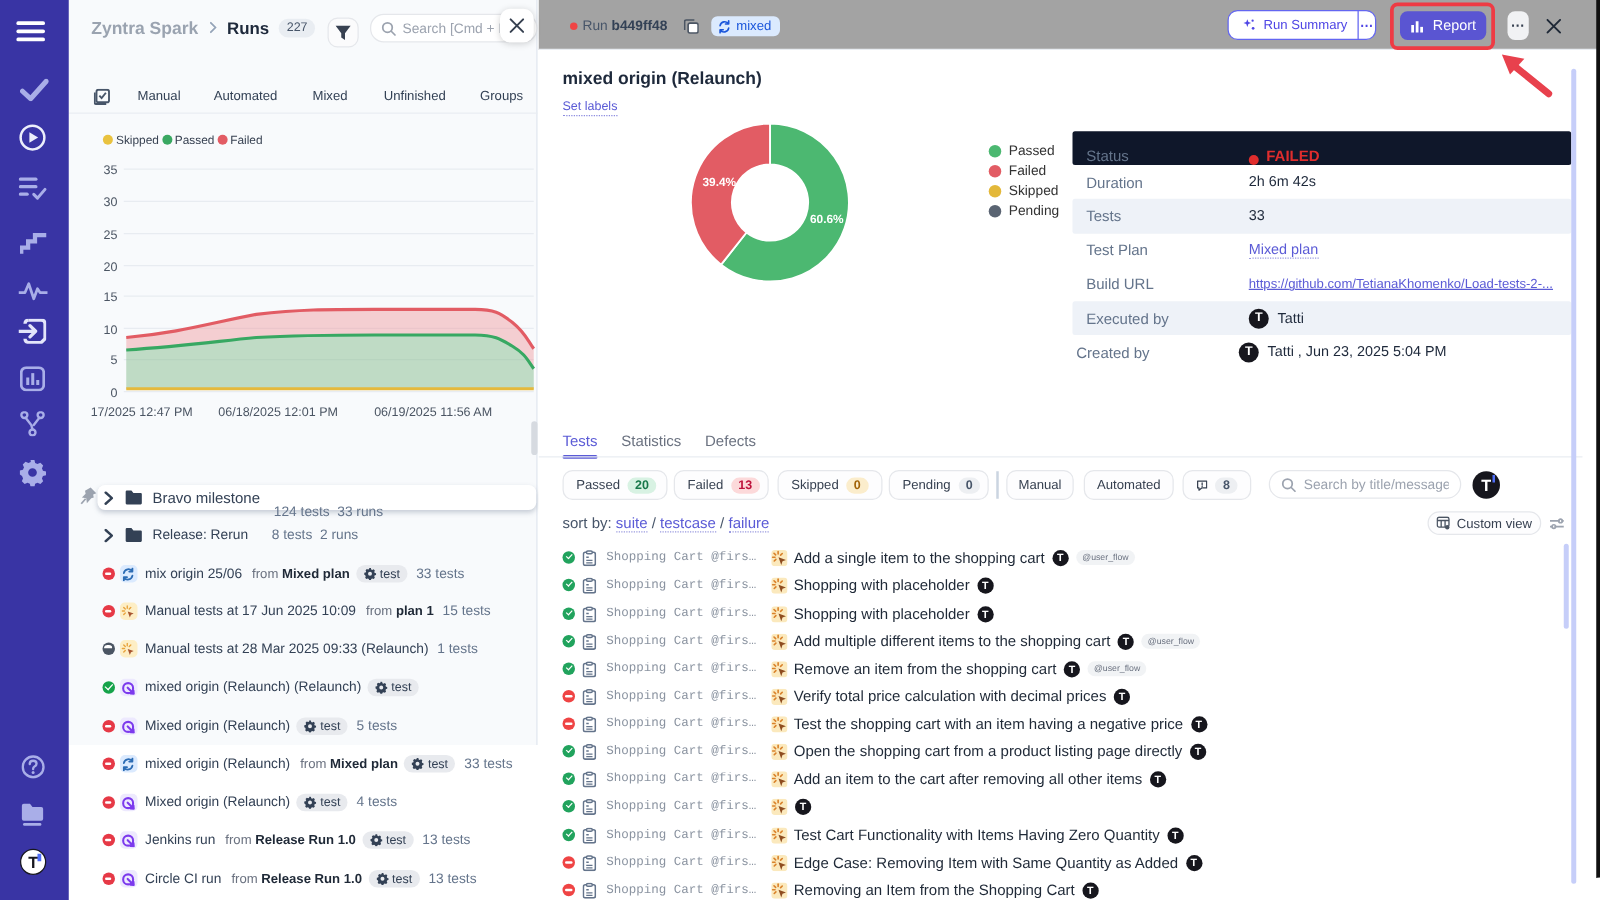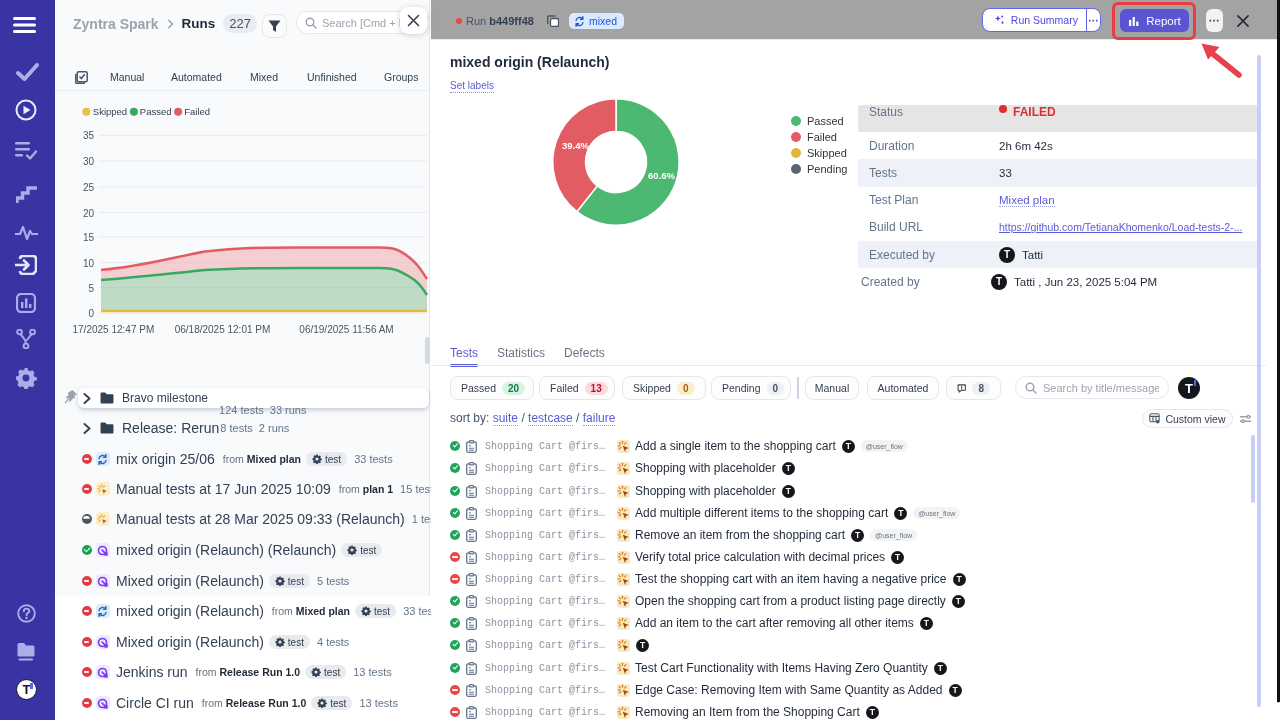--- a/index.html
+++ b/index.html
@@ -8,28 +8,28 @@
 .abs { position:absolute; }
 #page { position:relative; width:1280px; height:720px; }
 
 
 #sidebar { position:absolute; left:0; top:0; width:55px; height:720px; background:#3934a4; }
 
 
 #left { position:absolute; left:55px; top:0; width:375px; height:596px; background:#f8fafc; border-right:1px solid #e2e8f0; }
 .crumb-gray { color:#9aa3b0; font-weight:700; font-size:14px; }
 .crumb-dark { color:#1e293b; font-weight:700; font-size:13.5px; }
-.pill227 { background:#e9edf2; color:#475569; font-size:13px; border-radius:9px; padding:2px 6px; font-weight:500;}
+.pill227 { background:#e9edf2; color:#475569; font-size:10px; border-radius:9px; padding:2px 6px; font-weight:500;}
 #filterbtn { position:absolute; left:207px; top:14px; width:25px; height:24px; background:#fbfbfc; border:1px solid #e5e7eb; border-radius:8px; display:flex; align-items:center; justify-content:center; }
 #lsearch { position:absolute; left:241px; top:11px; width:134px; height:23px; background:#fff; border:1px solid #e5e7eb; border-radius:11px; display:flex; align-items:center; padding:0 8px; color:#9ca3af; font-size:11px; gap:5px; white-space:nowrap; overflow:hidden;}
 #ltabs { position:absolute; left:0; top:64px; width:375px; height:27px; border-bottom:1px solid #e9edf2; display:flex; align-items:center; color:#334155; font-size:10.5px; font-weight:500; }
 
 
 .runrow { position:absolute; left:0; width:375px; height:30px; display:flex; align-items:center; }
-.rtitle { color:#334155; font-size:14px; font-weight:500; white-space:nowrap; }
+.rtitle { color:#334155; font-size:11px; font-weight:500; white-space:nowrap; }
 .runrow .rtitle { margin-left:0; }
 .rfrom { color:#6b7280; font-size:10.5px; margin-left:8px; white-space:nowrap;}
 .rfrom b { color:#1f2937; font-weight:700; }
 .rchip { background:#e8eaee; border-radius:8px; color:#334155; font-size:10px; font-weight:500; height:14px; display:inline-flex; align-items:center; gap:3px; padding:0 6px; margin-left:5px; white-space:nowrap;}
 .rcount { color:#64748b; font-size:11px; margin-left:7px; white-space:nowrap; }
 .sred { width:10px; height:10px; border-radius:50%; background:#e63946; position:relative; flex:none;}
 .sred:after { content:""; position:absolute; left:2.2px; top:4.1px; width:5.6px; height:1.8px; background:#fff; border-radius:1px;}
 .sgreen { width:10px; height:10px; border-radius:50%; background:#16a34a; position:relative; flex:none;}
 .sgreen:after { content:""; position:absolute; left:2.4px; top:2.4px; width:4.6px; height:2.6px; border-left:1.7px solid #fff; border-bottom:1.7px solid #fff; transform:rotate(-48deg); }
 .typeicon { width:13.5px; height:13.5px; border-radius:4px; flex:none; display:flex; align-items:center; justify-content:center; margin-left:4.5px; margin-right:6.5px; }
@@ -184,21 +184,21 @@
       <span class="rcount" style="margin-left:11px;margin-top:24px;">124 tests&nbsp;&nbsp;33 runs</span>
     </div>
     <div class="runrow" style="top:413px;">
       <svg style="margin-left:28px" width="8" height="11" viewBox="0 0 8 11">
           <path d="M1.5 1 L6.5 5.5 L1.5 10" fill="none" stroke="#334155" stroke-width="1.9" stroke-linecap="round" stroke-linejoin="round"></path>
         </svg>
       <svg style="margin-left:9px" width="14" height="12" viewBox="0 0 15 13">
           <path d="M1.5 0.5 L5.5 0.5 L7.2 2.5 L13.5 2.5 Q14.5 2.5 14.5 3.5 L14.5 11.5 Q14.5 12.5 13.5 12.5 L1.5 12.5 Q0.5 12.5 0.5 11.5 L0.5 1.5 Q0.5 0.5 1.5 0.5 Z" fill="#334155"></path>
         </svg>
       <span class="rtitle" style="margin-left:8px;">Release: Rerun</span>
-      <span class="rcount" style="margin-left:1px;">8 tests&nbsp;&nbsp;2 runs</span>
+      <span class="rcount" style="margin-left:19px;">8 tests&nbsp;&nbsp;2 runs</span>
     </div>
     <div class="runrow" style="top:444px;">
       <span class="sred" style="margin-left:26.5px"></span>
       <span class="typeicon t-blue">
           <svg width="11" height="11" viewBox="0 0 16 16">
             <path d="M3 6.5 A5.5 5.5 0 0 1 13 4.5 M13 1 L13 4.7 L9.3 4.7" fill="none" stroke="#2c6cb4" stroke-width="2.1" stroke-linecap="round" stroke-linejoin="round"></path>
             <path d="M13 9.5 A5.5 5.5 0 0 1 3 11.5 M3 15 L3 11.3 L6.7 11.3" fill="none" stroke="#2c6cb4" stroke-width="2.1" stroke-linecap="round" stroke-linejoin="round"></path>
           </svg>
         </span>
       <span class="rtitle">mix origin 25/06</span>
@@ -457,21 +457,21 @@
     </svg>
 
     <div class="abs" style="left:360px;top:113px;font-size:11px;color:#333;">
       <div style="display:flex;align-items:center;gap:6px;height:16px;"><span style="width:10px;height:10px;border-radius:50%;background:#4cb871;"></span>Passed</div>
       <div style="display:flex;align-items:center;gap:6px;height:16px;"><span style="width:10px;height:10px;border-radius:50%;background:#e25c64;"></span>Failed</div>
       <div style="display:flex;align-items:center;gap:6px;height:16px;"><span style="width:10px;height:10px;border-radius:50%;background:#e3b83a;"></span>Skipped</div>
       <div style="display:flex;align-items:center;gap:6px;height:16px;"><span style="width:10px;height:10px;border-radius:50%;background:#5a6472;"></span>Pending</div>
     </div>
 
     <div class="abs" style="left:427px;top:105px;width:399px;">
-      <div style="display:flex;align-items:flex-start;height:27.2px;background:#e5e5e5;border-radius:2px;">
+      <div style="display:flex;align-items:flex-end;height:27.2px;background:#0f172a;border-radius:2px;">
         <span class="info-label" style="margin-left:11px;width:130px;">Status</span>
         <span style="width:8px;height:8px;border-radius:50%;background:#e02d2d;margin-right:6px;"></span>
         <span style="color:#e02d2d;font-weight:700;font-size:12px;">FAILED</span>
       </div>
       <div style="display:flex;align-items:center;height:27.2px;">
         <span class="info-label" style="margin-left:11px;width:130px;">Duration</span>
         <span class="info-val">2h 6m 42s</span>
       </div>
       <div style="display:flex;align-items:center;height:27.2px;background:#eef2f8;border-radius:2px;">
         <span class="info-label" style="margin-left:11px;width:130px;">Tests</span>

